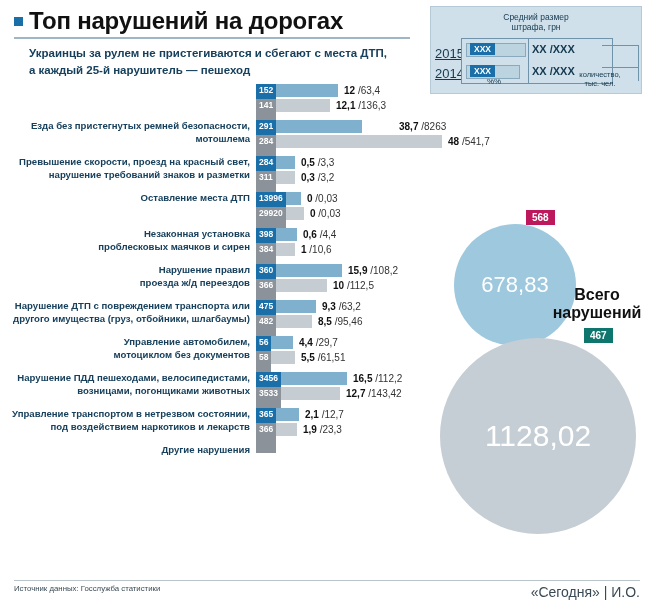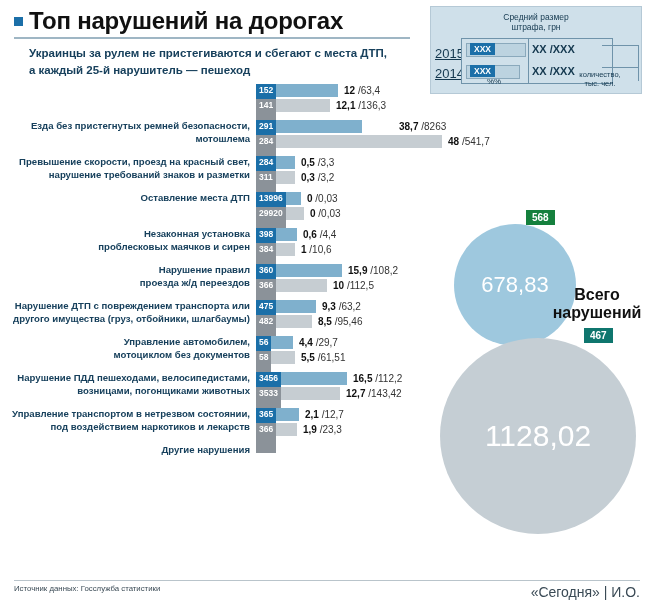--- a/index.html
+++ b/index.html
@@ -140,21 +140,21 @@
     left:4px;top:124px;width:196px;height:196px;background:#c5ced4;
   }
   .circle .cval{
     font-size:22px;color:#fff;font-weight:normal;
   }
   .circle.c2 .cval{font-size:30px;}
   .badge{
     position:absolute;font-size:10px;font-weight:bold;color:#fff;
     padding:2px 6px;
   }
-  .badge.b-top{left:90px;top:-4px;background:#15803d;}
+  .badge.b-top{left:90px;top:-4px;background:#be185d;}
   .badge.b-bottom{left:148px;top:114px;background:#0f766e;}
   .totals-title{
     position:absolute;left:108px;top:72px;width:106px;
     font-size:16px;font-weight:bold;color:#111;line-height:1.1;
     text-align:center;
   }
   
   .footer{
     position:absolute;left:14px;right:10px;bottom:8px;height:18px;
     border-top:1px solid #b9c4cb;

